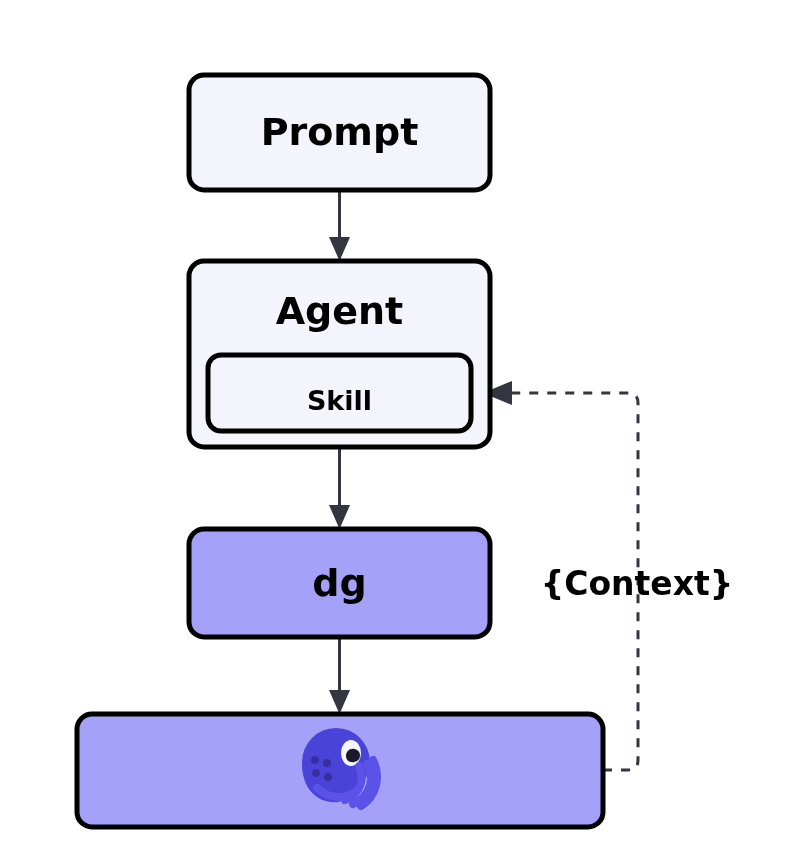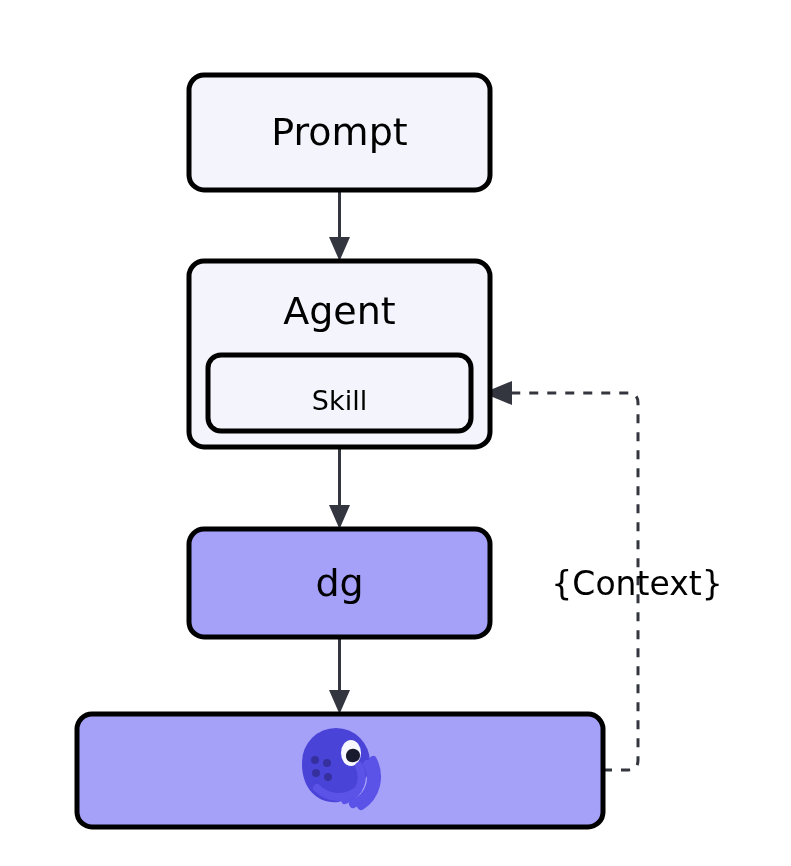--- a/index.html
+++ b/index.html
@@ -11,20 +11,21 @@
     width: 791px;
     height: 866px;
     font-family: "DejaVu Sans", "Liberation Sans", sans-serif;
     overflow: hidden;
   }
   #diagram-root {
     position: relative;
     width: 791px;
     height: 866px;
     background: #ffffff;
+    font-weight: bold;
   }
   svg.canvas {
     position: absolute;
     top: 0;
     left: 0;
     width: 791px;
     height: 866px;
   }
   .node-label {
     font-family: "DejaVu Sans", "Liberation Sans", sans-serif;

